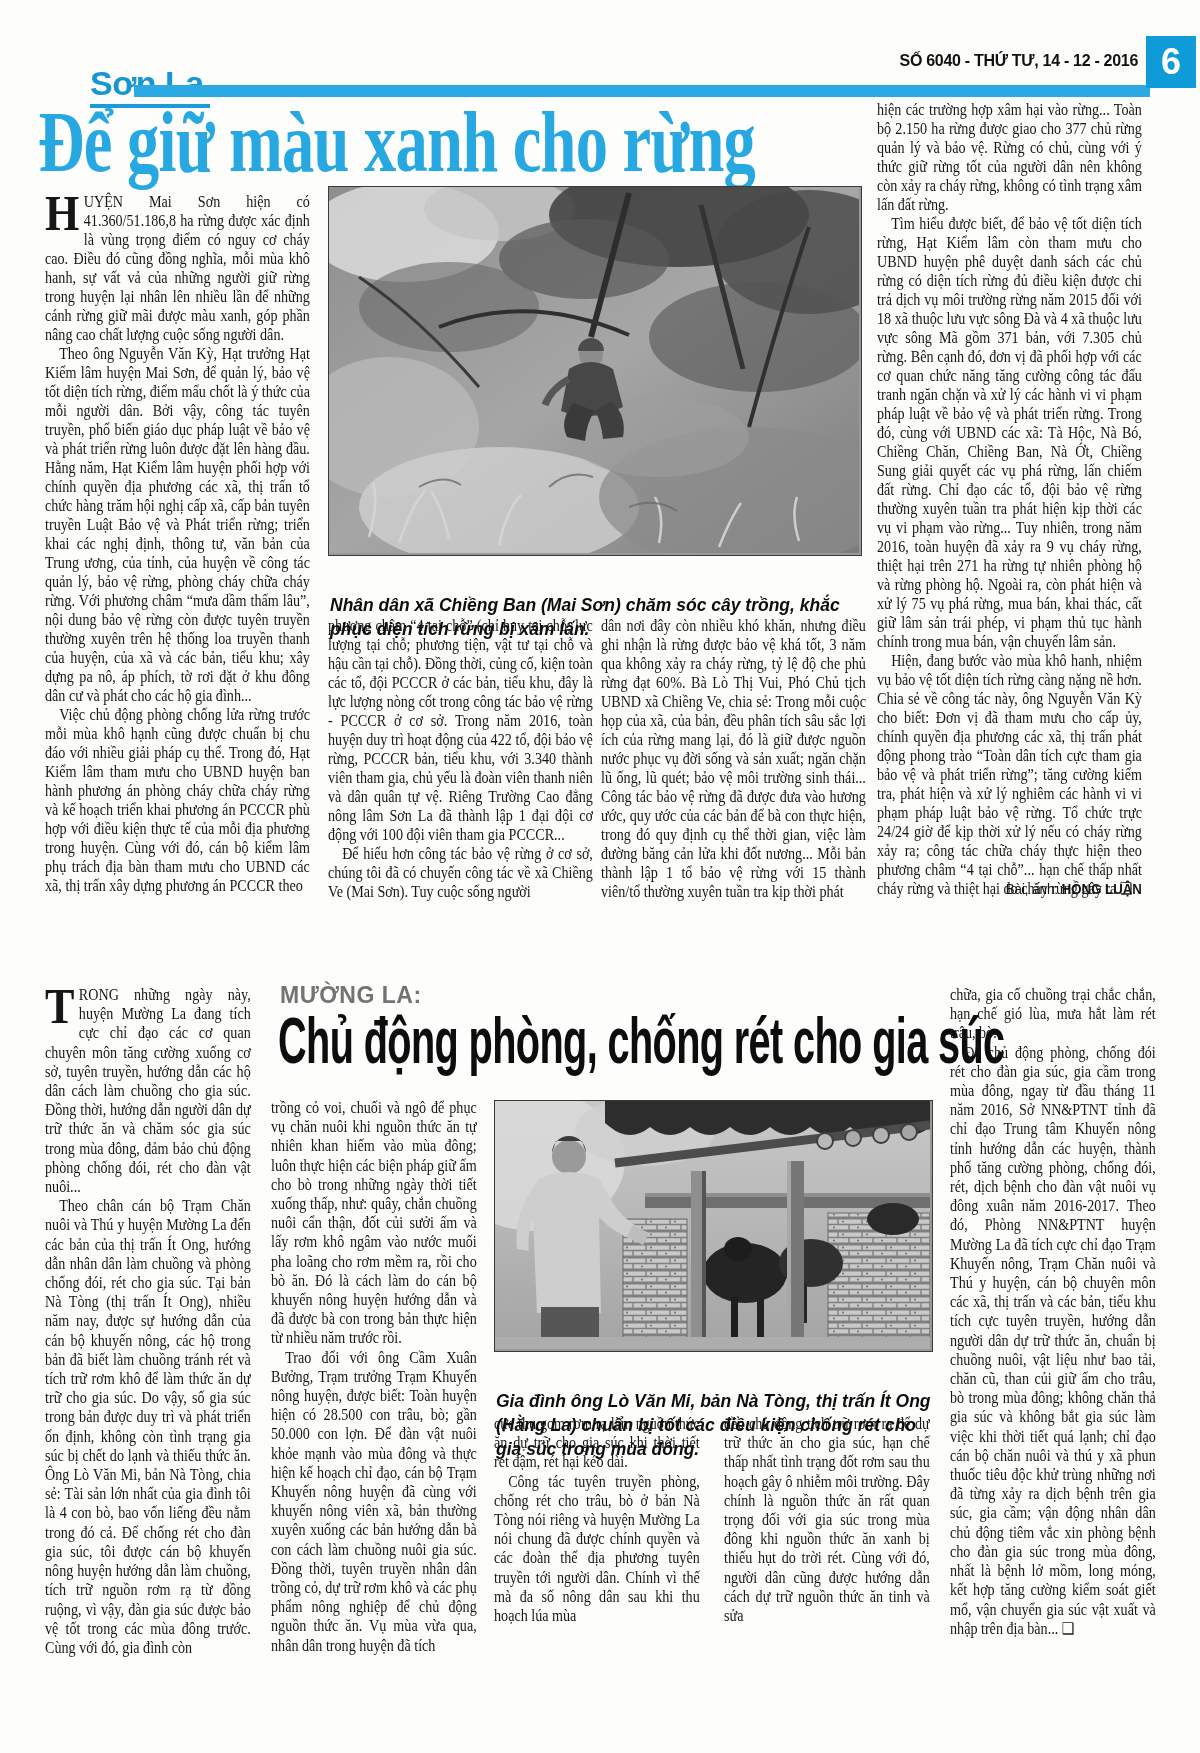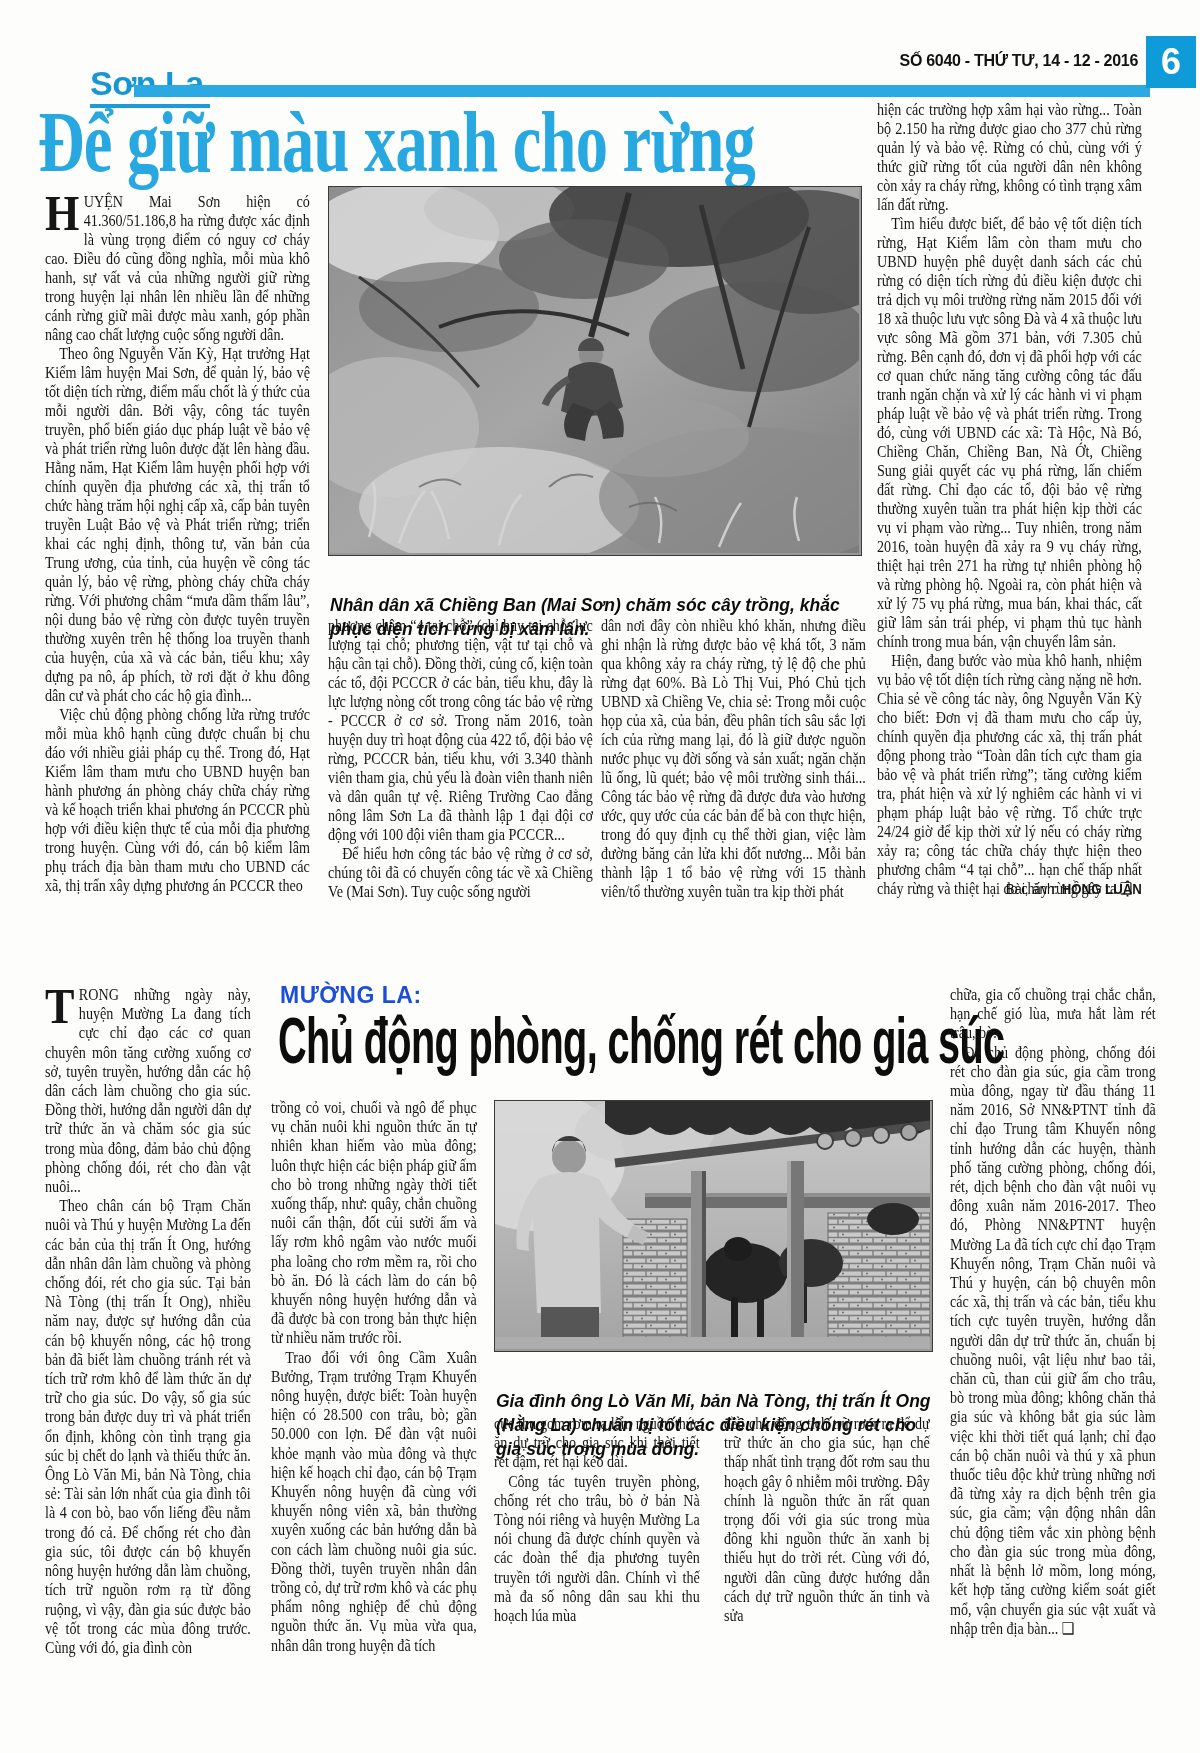--- a/index.html
+++ b/index.html
@@ -13,21 +13,21 @@
   .issue{position:absolute;right:62px;top:52px;font-family:"Liberation Sans",sans-serif;
          font-weight:bold;font-size:16px;letter-spacing:-.3px;color:#111;}
   .badge{position:absolute;left:1146px;top:36px;width:50px;height:52px;background:#0e9bd8;
          color:#fff;font-family:"Liberation Sans",sans-serif;font-weight:bold;font-size:36px;
          line-height:52px;text-align:center;}
   
   .headline1{position:absolute;left:38px;top:98px;margin:0;font-family:"Liberation Serif",serif;
          font-weight:bold;font-size:86px;line-height:88px;color:#27a8e1;letter-spacing:-1px;
          white-space:nowrap;transform:scaleX(.75);transform-origin:0 0;}
   .kicker2{position:absolute;left:280px;top:982px;margin:0;font-family:"Liberation Sans",sans-serif;
-         font-weight:bold;font-size:23px;color:#1d4ed8;letter-spacing:.5px;}
+         font-weight:bold;font-size:23px;color:#737373;letter-spacing:.5px;}
   .headline2{position:absolute;left:278px;top:1008px;margin:0;font-family:"Liberation Sans",sans-serif;
          font-weight:bold;font-size:64px;line-height:66px;color:#0d0d0d;letter-spacing:-1px;
          white-space:nowrap;transform:scaleX(.62);transform-origin:0 0;}
   
   .col{position:absolute;font-size:16px;text-align:justify;color:#161616;
        transform:scaleX(.883);transform-origin:0 0;}
   .col p{margin:0;text-indent:16px;}
   .col p.lead{text-indent:0;}
   .a1 .col{line-height:19px;}
   .a2 .col{line-height:19.2px;}

